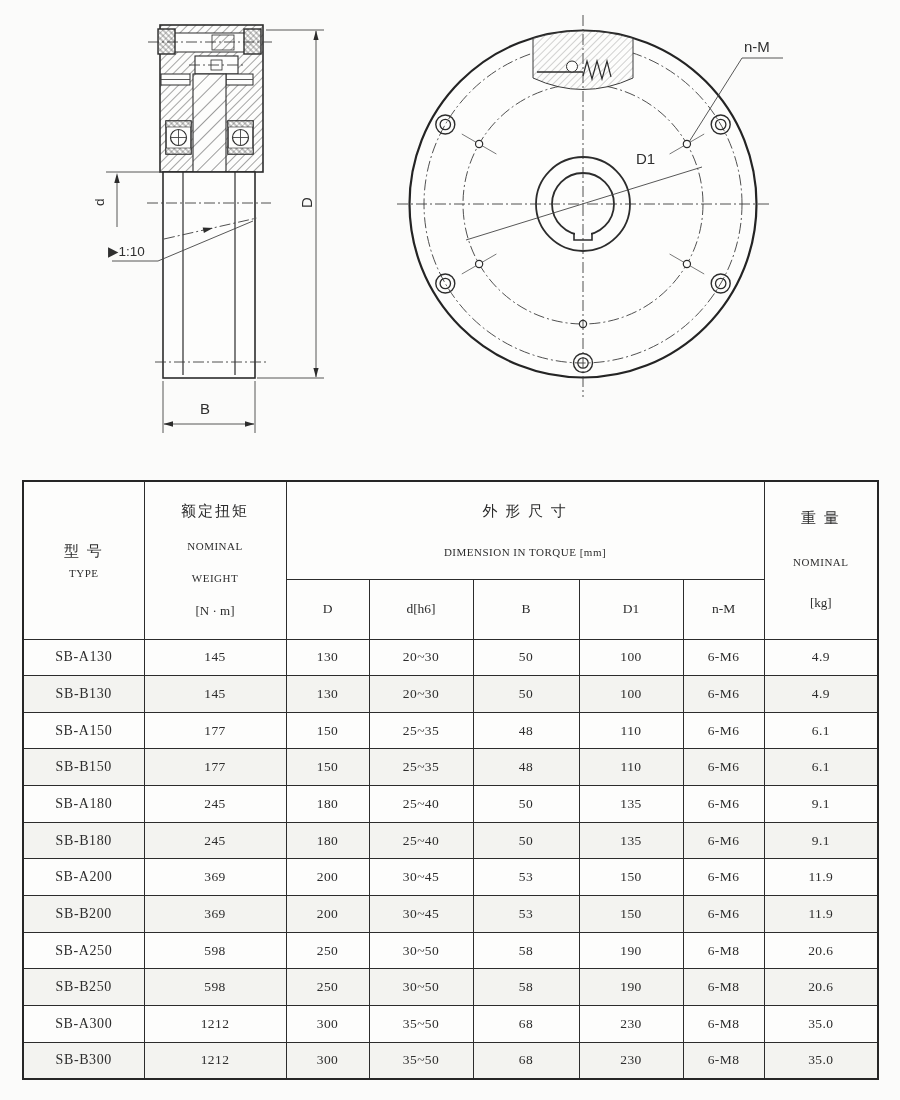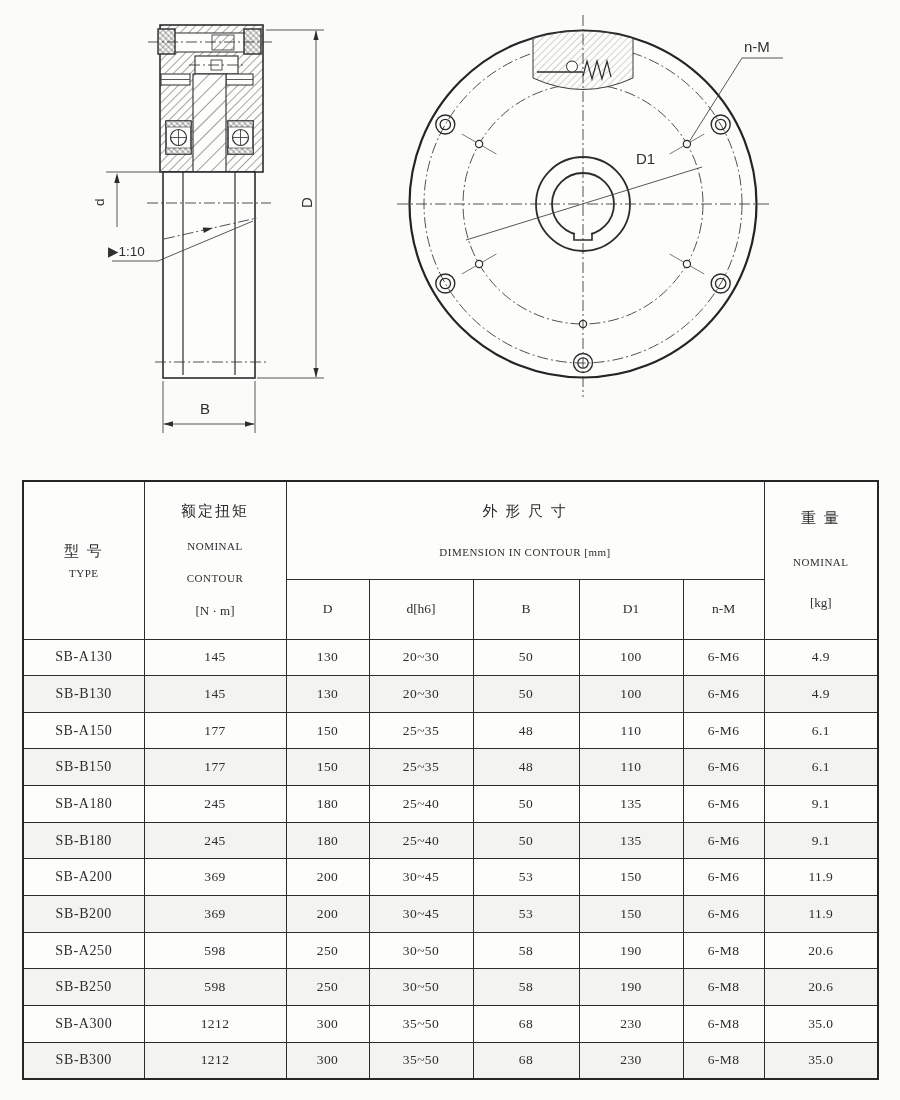--- a/index.html
+++ b/index.html
@@ -200,28 +200,28 @@
         <th rowspan="2">
           <div class="hstack tight">
             <span class="zh">型 号</span>
             <span class="en">TYPE</span>
           </div>
         </th>
         <th rowspan="2">
           <div class="hstack">
             <span class="zh">额定扭矩</span>
             <span class="en">NOMINAL</span>
-            <span class="en">CONTOUR</span>
+            <span class="en">WEIGHT</span>
             <span class="unit">[N · m]</span>
           </div>
         </th>
         <th colspan="5">
           <div class="hstack dim">
             <span class="zh">外 形 尺 寸</span>
-            <span class="en">DIMENSION IN CONTOUR [mm]</span>
+            <span class="en">DIMENSION IN TORQUE [mm]</span>
           </div>
         </th>
         <th rowspan="2">
           <div class="hstack">
             <span class="zh">重 量</span>
             <span class="en">NOMINAL</span>
             <span class="unit">[kg]</span>
           </div>
         </th>
       </tr>

